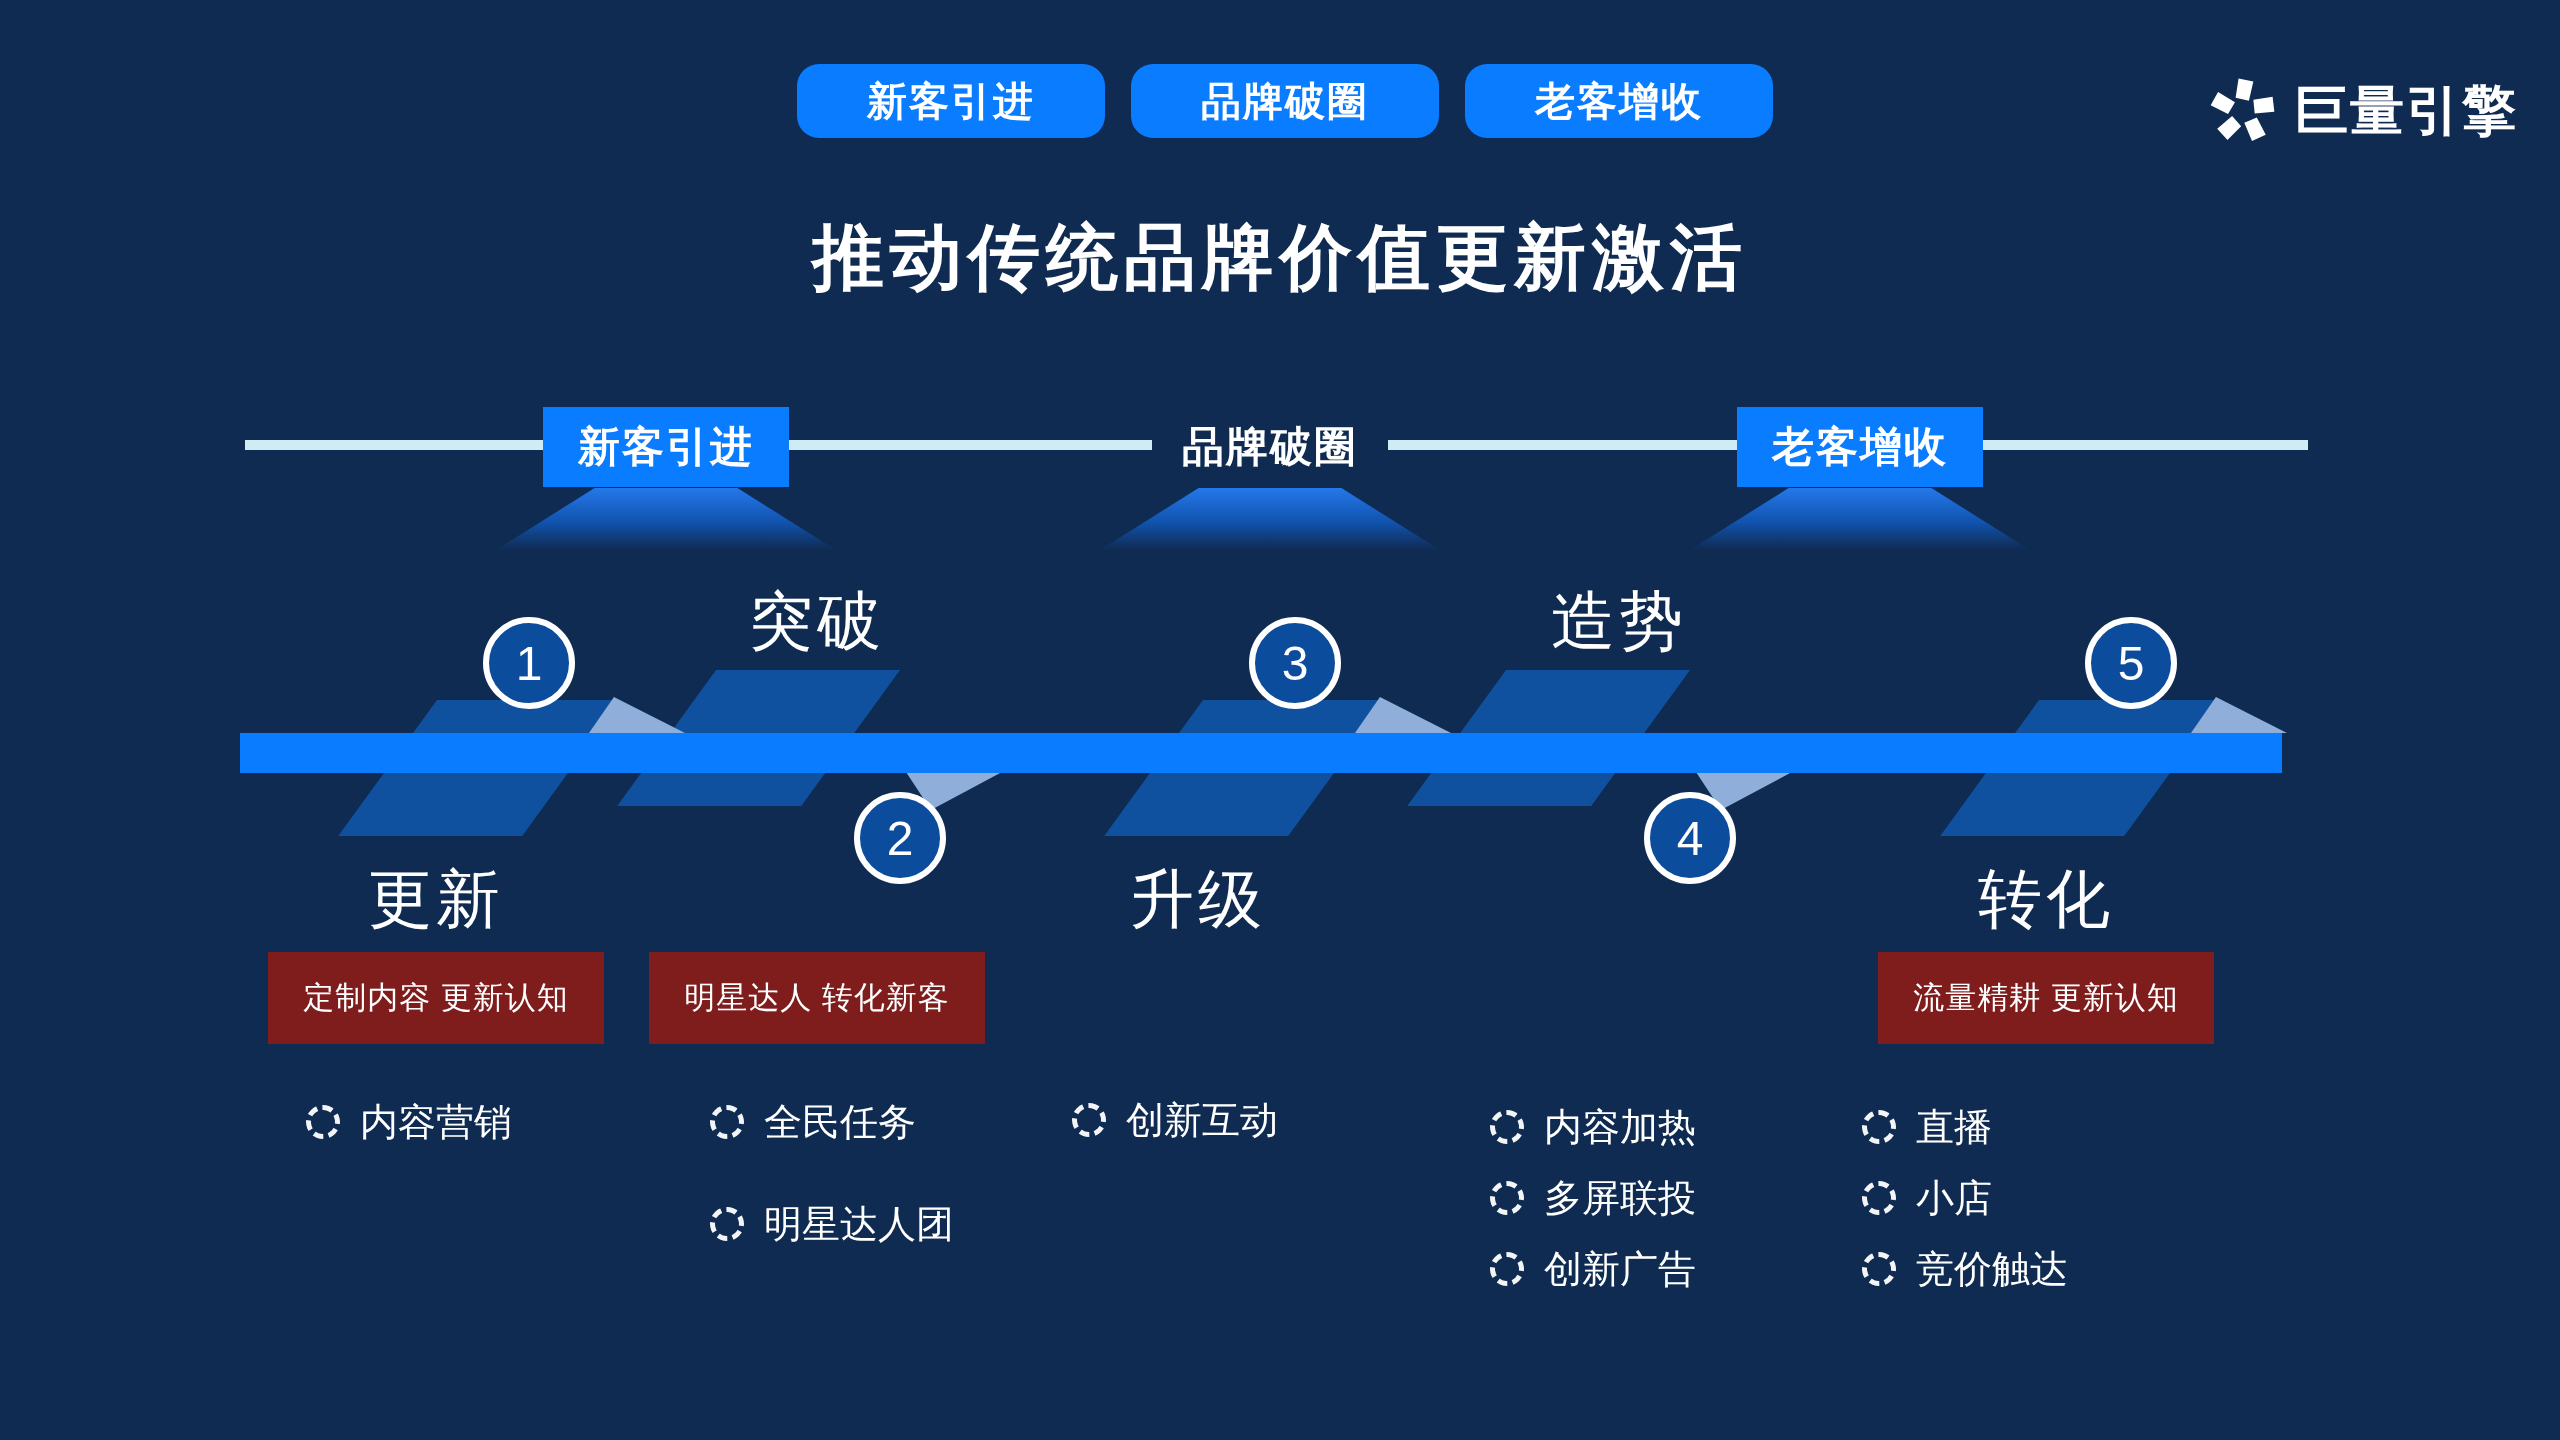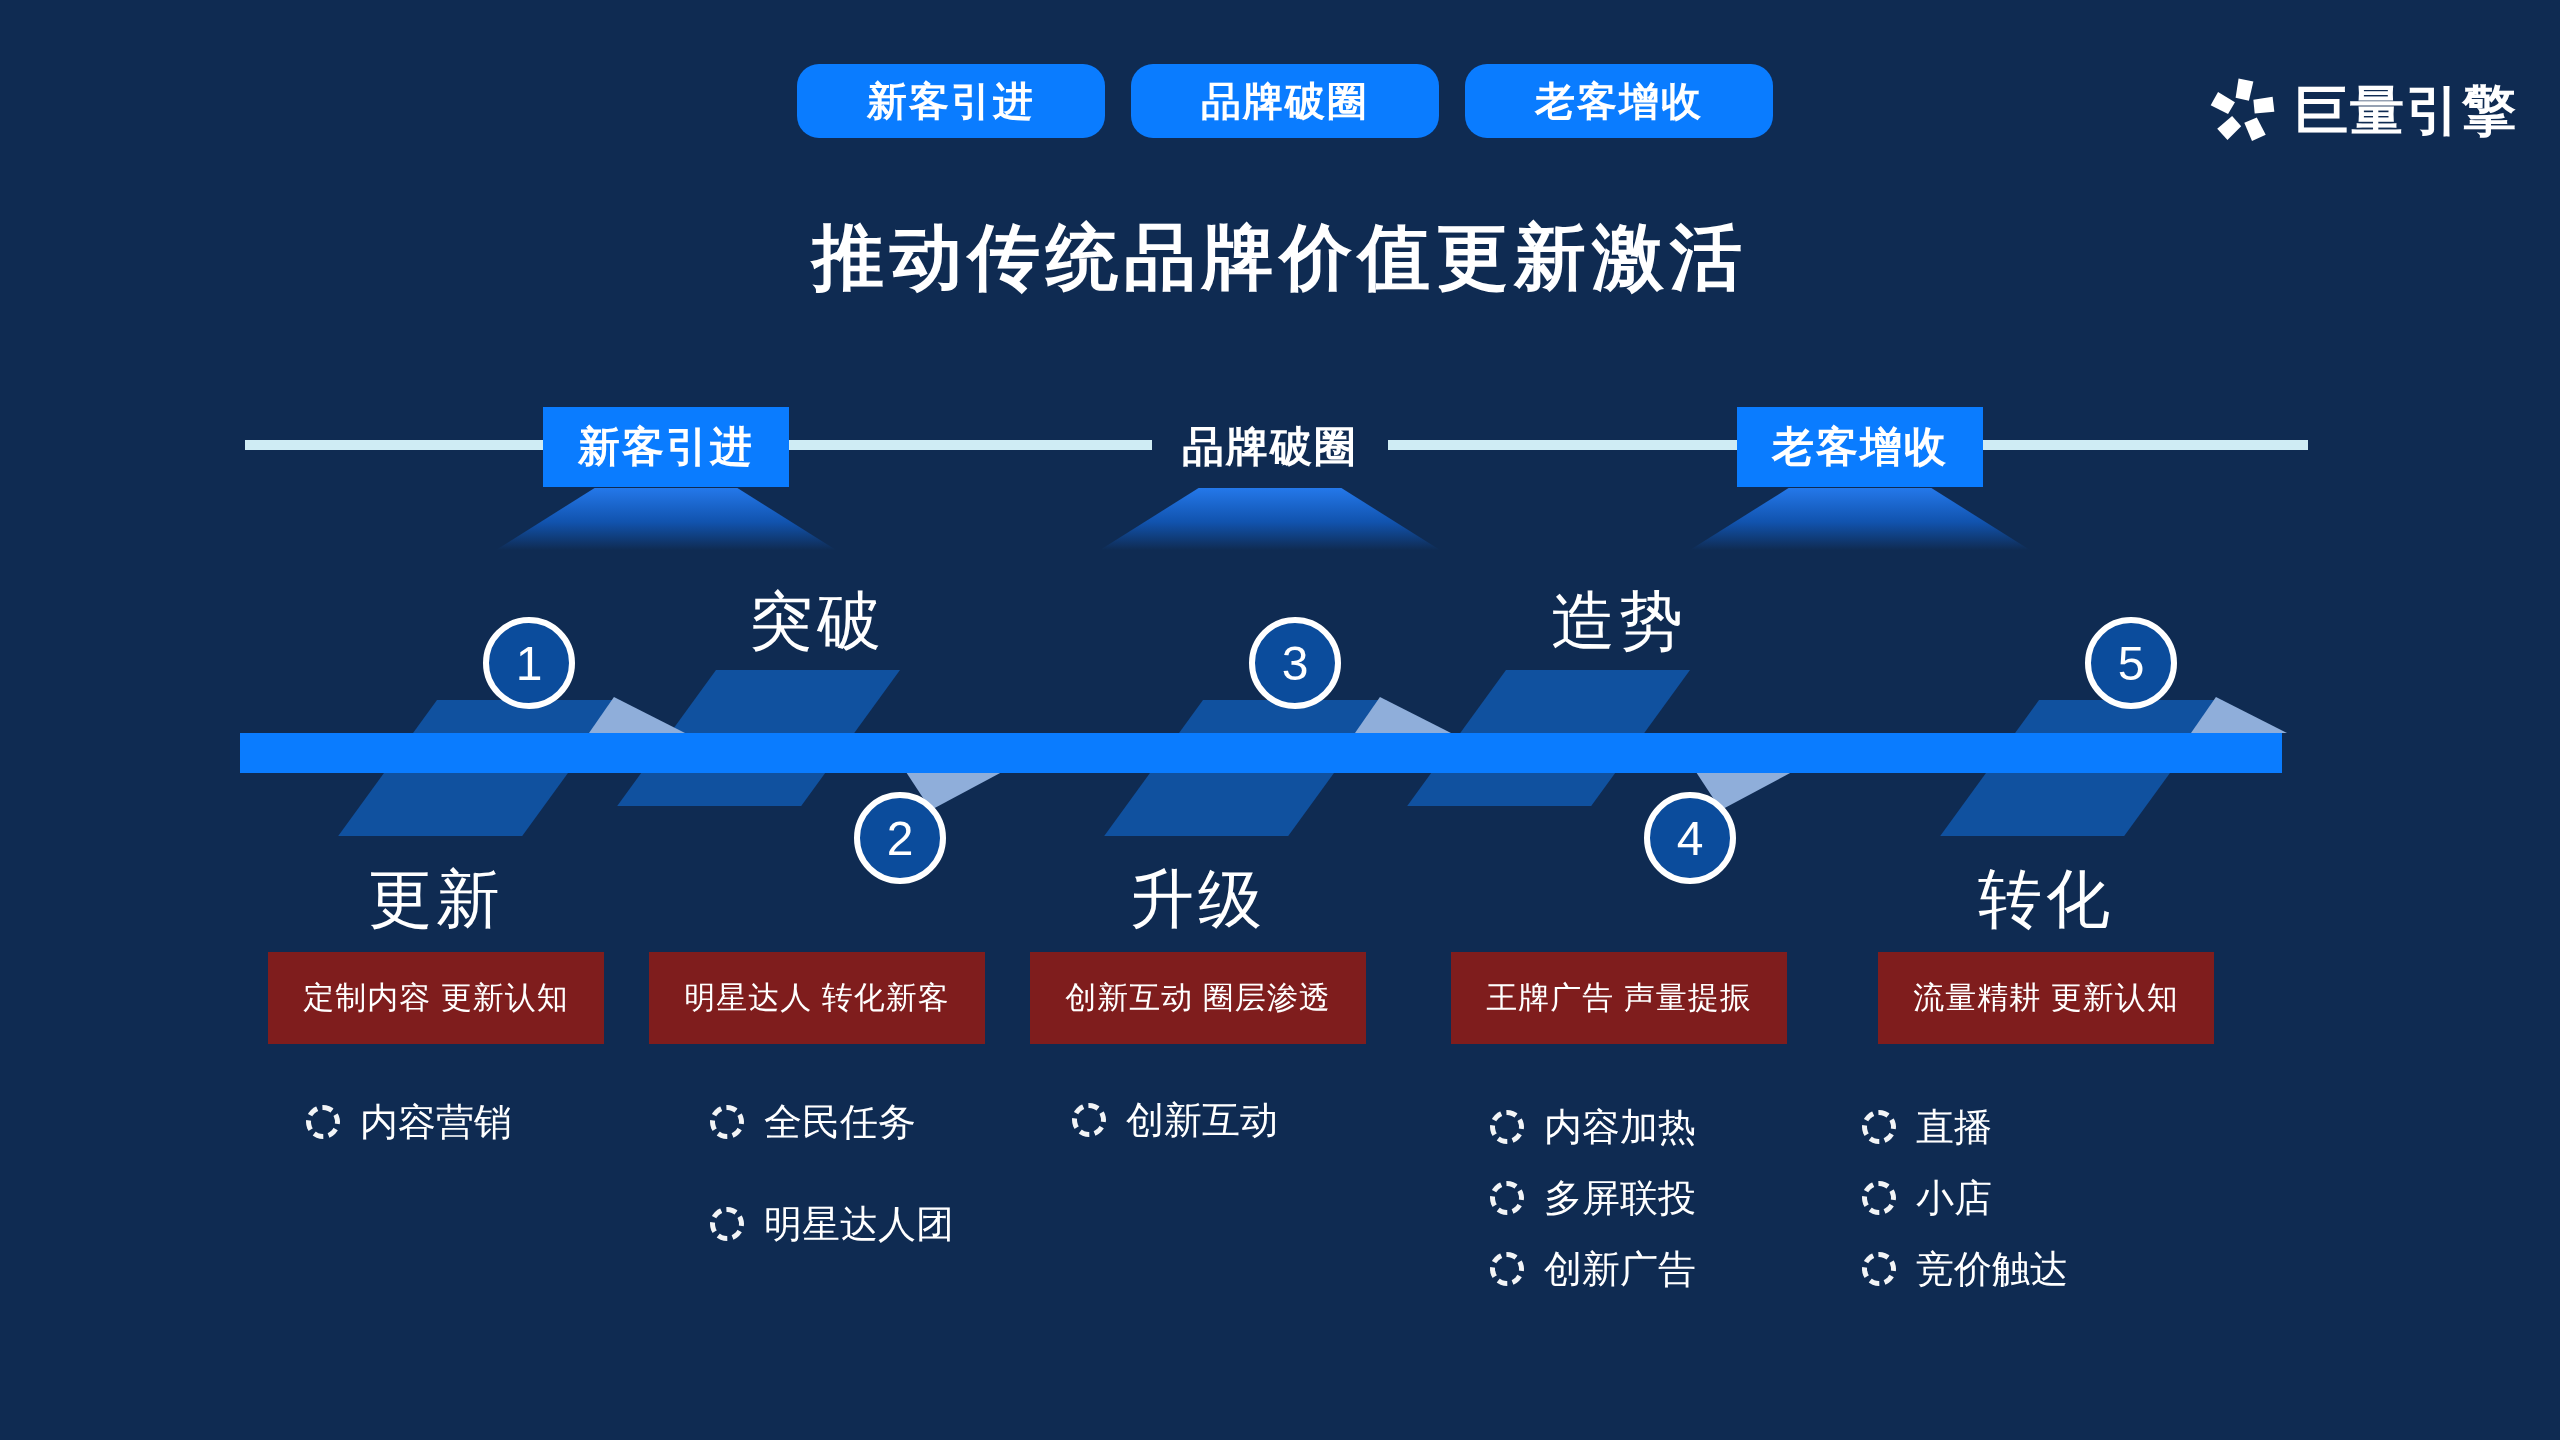--- a/index.html
+++ b/index.html
@@ -141,22 +141,20 @@
     </div>
 
   <div class="step-name" style="left:436px;top:856px;">更新</div>
   <div class="step-name" style="left:817px;top:578px;">突破</div>
   <div class="step-name" style="left:1198px;top:856px;">升级</div>
   <div class="step-name" style="left:1619px;top:578px;">造势</div>
   <div class="step-name" style="left:2046px;top:856px;">转化</div>
 
   <div class="tagline" style="left:268px;">定制内容 更新认知</div>
   <div class="tagline" style="left:649px;">明星达人 转化新客</div>
-  <div class="tagline" style="left:1030px;">创新互动 圈层渗透</div>
-  <div class="tagline" style="left:1451px;">王牌广告 声量提振</div>
   <div class="tagline" style="left:1878px;">流量精耕 更新认知</div>
 
   <ul class="bullets loose" style="left:296px;top:1088px;">
     <li>
         <span class="dot"></span>
         <span>内容营销</span>
       </li>
   </ul>
   <ul class="bullets loose" style="left:700px;top:1088px;">
     <li>

